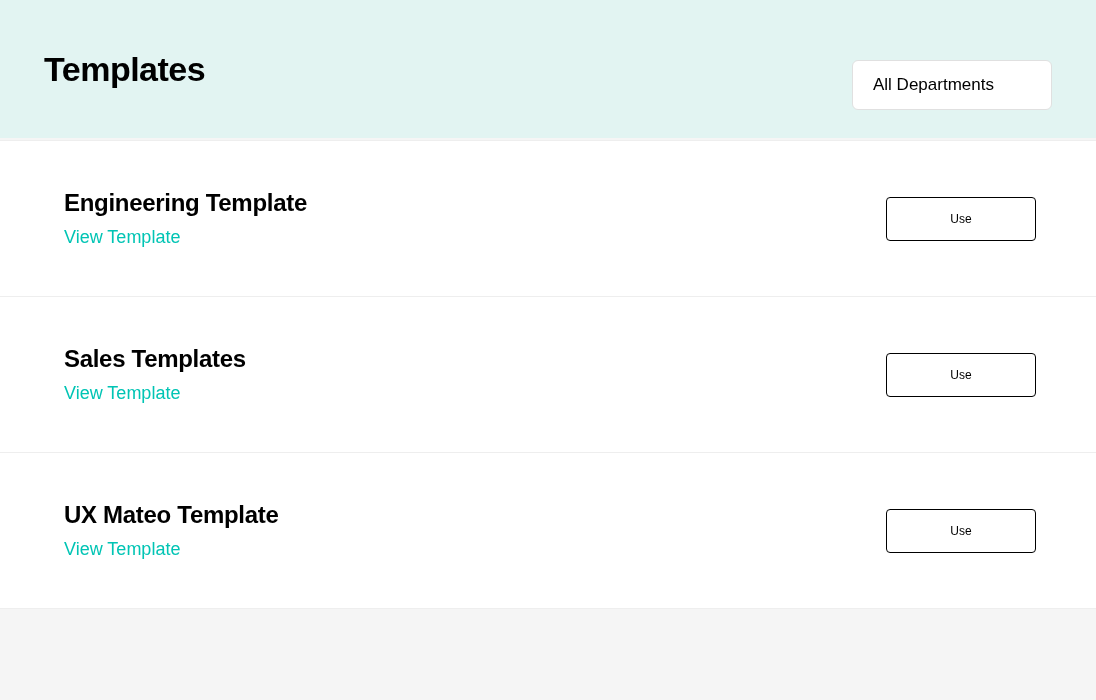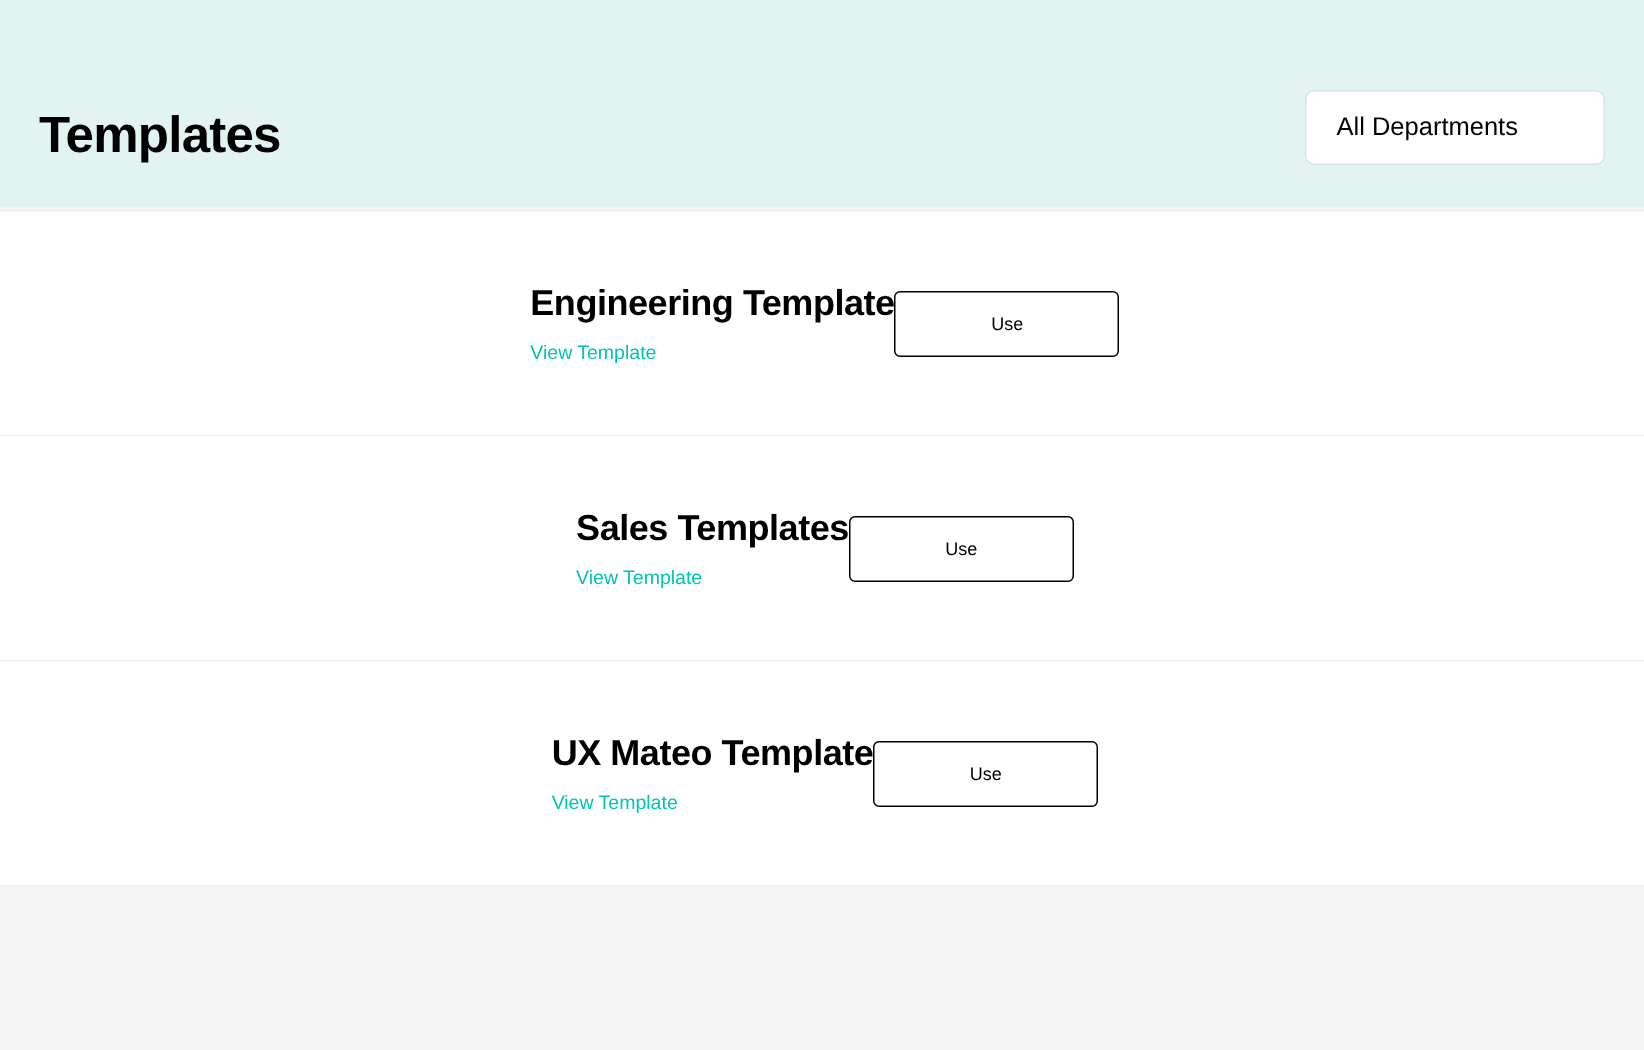--- a/index.html
+++ b/index.html
@@ -9,23 +9,23 @@
     }
     body {
       font-family: -apple-system, BlinkMacSystemFont, "Segoe UI", Helvetica, Arial, sans-serif;
       background: #f5f5f5;
       width: 1096px;
       height: 700px;
       overflow: hidden;
     }
     .header {
       background: #e2f4f2;
-      padding: 28px 26px;
+      padding: 28px 44px;
       display: flex;
-      align-items: flex-end;
+      align-items: center;
       justify-content: space-between;
     }
     .page-title {
       font-size: 34px;
       font-weight: 700;
       color: #000;
       letter-spacing: -0.5px;
     }
     .filters {
       display: flex;
@@ -55,39 +55,39 @@
     }
     .content {
       background: #fff;
     }
     .template-card {
       background: #fff;
       border-bottom: 1px solid #eee;
       padding: 48px 60px 48px 64px;
       display: flex;
       align-items: center;
-      justify-content: center;
+      justify-content: space-between;
     }
     .template-card:first-child {
       border-top: 1px solid #eee;
       margin-top: 2px;
     }
     .template-info {
       display: flex;
       flex-direction: column;
       gap: 10px;
     }
     .template-name {
       font-size: 24px;
       font-weight: 600;
       color: #000;
       letter-spacing: -0.3px;
     }
     .view-link {
-      font-size: 13px;
+      font-size: 18px;
       color: #00c4b4;
       text-decoration: none;
       cursor: pointer;
     }
     .use-button {
       background: #fff;
       border: 1px solid #000;
       border-radius: 4px;
       padding: 14px 0;
       width: 150px;

